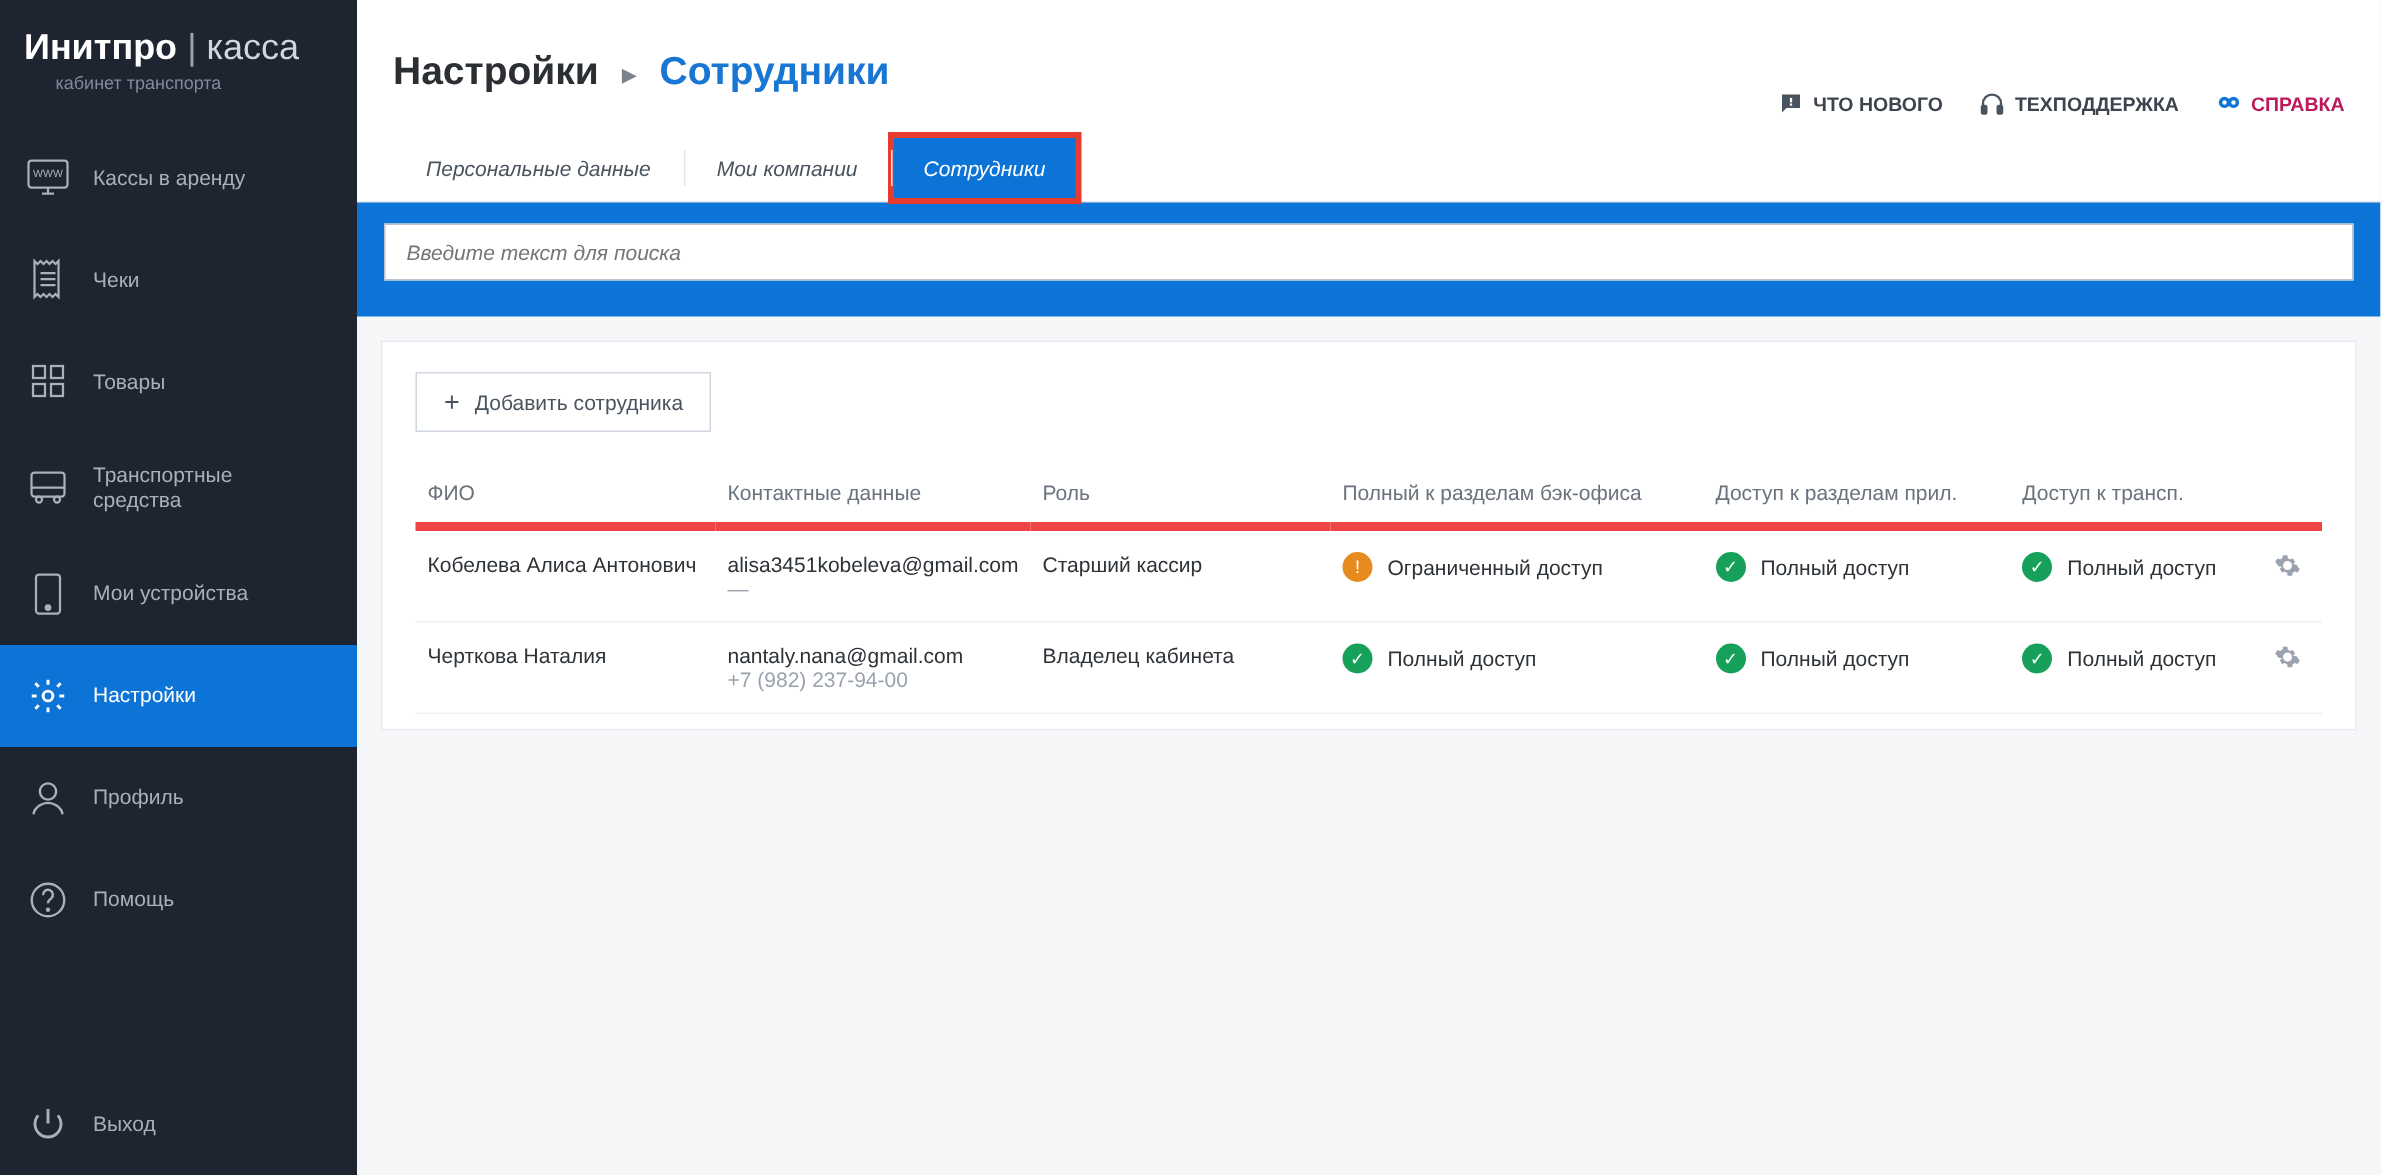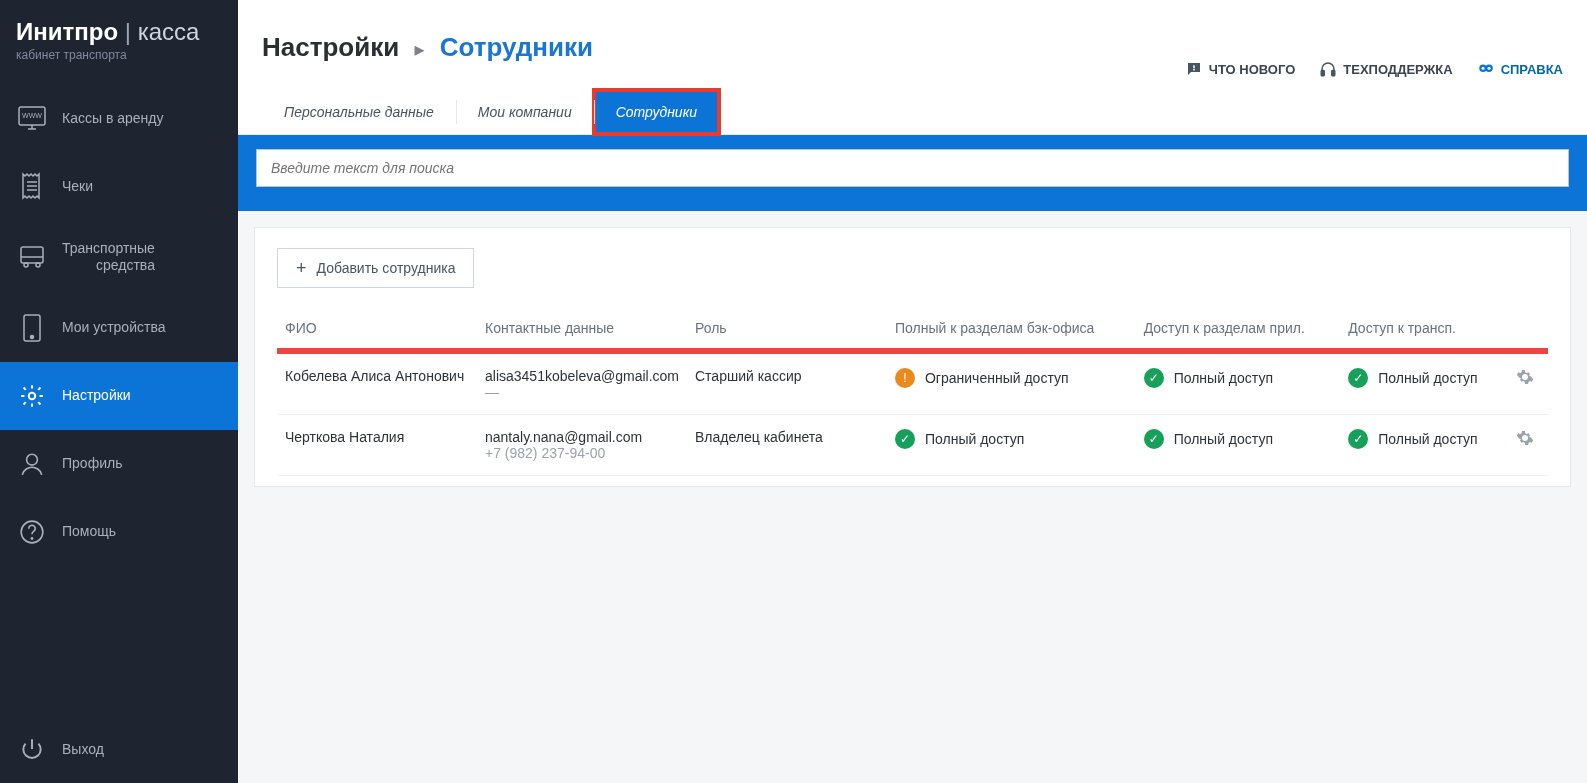--- a/index.html
+++ b/index.html
@@ -4,39 +4,39 @@
 <style>
 * { margin: 0; padding: 0; box-sizing: border-box; }
 body { font-family: Arial, Helvetica, sans-serif; font-size: 14px; color: #333; background: #f5f6f8; width: 1587px; height: 783px; overflow: hidden; }
 
 
 .sidebar { position: fixed; left: 0; top: 0; width: 238px; height: 783px; background: #1e2430; color: #a8b0bc; }
 .sidebar-header { padding: 18px 16px 14px; color: #fff; }
 .brand-line1 { font-size: 24px; font-weight: 600; color: #fff; }
 .brand-line1 .pipe { color: #9aa4b3; font-weight: 300; }
 .brand-line1 .sub { font-weight: 300; color: #cfd6e0; }
-.brand-line2 { font-size: 12px; color: #808a9a; margin-top: 2px; }
+.brand-line2 { font-size: 12px; color: #808a9a; margin-top: 2px; margin-left: 21px; }
 
 .nav { padding-top: 8px; }
 .nav-item { display: flex; align-items: center; gap: 16px; padding: 20px 18px; cursor: pointer; color: #a8b0bc; }
 .nav-item.active { background: #0d74d7; color: #fff; }
 .nav-item .icon { width: 28px; height: 28px; display: inline-flex; align-items: center; justify-content: center; }
-.nav-item .label { font-size: 14px; line-height: 1.2; text-align: right; }
+.nav-item .label { font-size: 14px; line-height: 1.2; }
 
 .nav-exit { position: absolute; bottom: 0; left: 0; right: 13px; }
 
 
 .content { margin-left: 238px; }
 .topbar { display: flex; align-items: center; justify-content: space-between; background: #fff; padding: 16px 24px 12px; }
 .breadcrumb { font-size: 26px; font-weight: 700; color: #2b2f33; }
 .breadcrumb .chev { color: #7a828c; margin: 0 8px; font-weight: 400; font-size: 20px; }
 .breadcrumb .current { color: #1976d2; }
 .top-actions { display: flex; align-items: center; gap: 24px; color: #3c4450; font-size: 13px; font-weight: 700; }
 .top-actions .act { display: flex; align-items: center; gap: 6px; cursor: pointer; margin-top: 44px; }
-.top-actions .act.help { color: #0369a1; }
+.top-actions .act.help { color: #be185d; }
 .top-actions .ic { width: 18px; height: 18px; display: inline-flex; align-items: center; justify-content: center; }
 
 
 .tabs { display: flex; align-items: stretch; background: #fff; border-bottom: 1px solid #e4e7eb; padding: 0 24px; }
 .tab { padding: 14px 22px; color: #4a545f; cursor: pointer; position: relative; font-size: 14px; font-style: italic; }
 .tab + .tab::before { content: ""; position: absolute; left: 0; top: 10px; bottom: 10px; width: 1px; background: #e4e7eb; }
 .tab.active { background: #0d74d7; color: #fff; }
 .tab.highlight { outline: 4px solid #e63b2e; outline-offset: -2px; }
 
 
@@ -88,20 +88,31 @@
     <div class="nav-item">
       <span class="icon">
         <svg width="24" height="28" viewBox="0 0 24 28" fill="none" stroke="#a8b0bc" stroke-width="1.5">
           <path d="M3 2l2 2 2-2 2 2 2-2 2 2 2-2 2 2 2-2v24l-2-2-2 2-2-2-2 2-2-2-2 2-2-2-2 2V2z"></path>
           <path d="M7 10h10M7 14h10M7 18h10"></path>
         </svg>
       </span>
       <span class="label">Чеки</span>
     </div>
 
+    <div class="nav-item">
+      <span class="icon">
+        <svg width="24" height="24" viewBox="0 0 24 24" fill="none" stroke="#a8b0bc" stroke-width="1.5">
+          <rect x="2" y="2" width="8" height="8"></rect>
+            <rect x="14" y="2" width="8" height="8"></rect>
+          <rect x="2" y="14" width="8" height="8"></rect>
+            <rect x="14" y="14" width="8" height="8"></rect>
+        </svg>
+      </span>
+      <span class="label">Товары</span>
+    </div>
 
     <div class="nav-item">
       <span class="icon">
         <svg width="26" height="24" viewBox="0 0 26 24" fill="none" stroke="#a8b0bc" stroke-width="1.5">
           <rect x="2" y="2" width="22" height="16" rx="2"></rect>
             <path d="M2 12h22"></path>
           <circle cx="7" cy="20" r="2"></circle>
             <circle cx="19" cy="20" r="2"></circle>
         </svg>
       </span>

